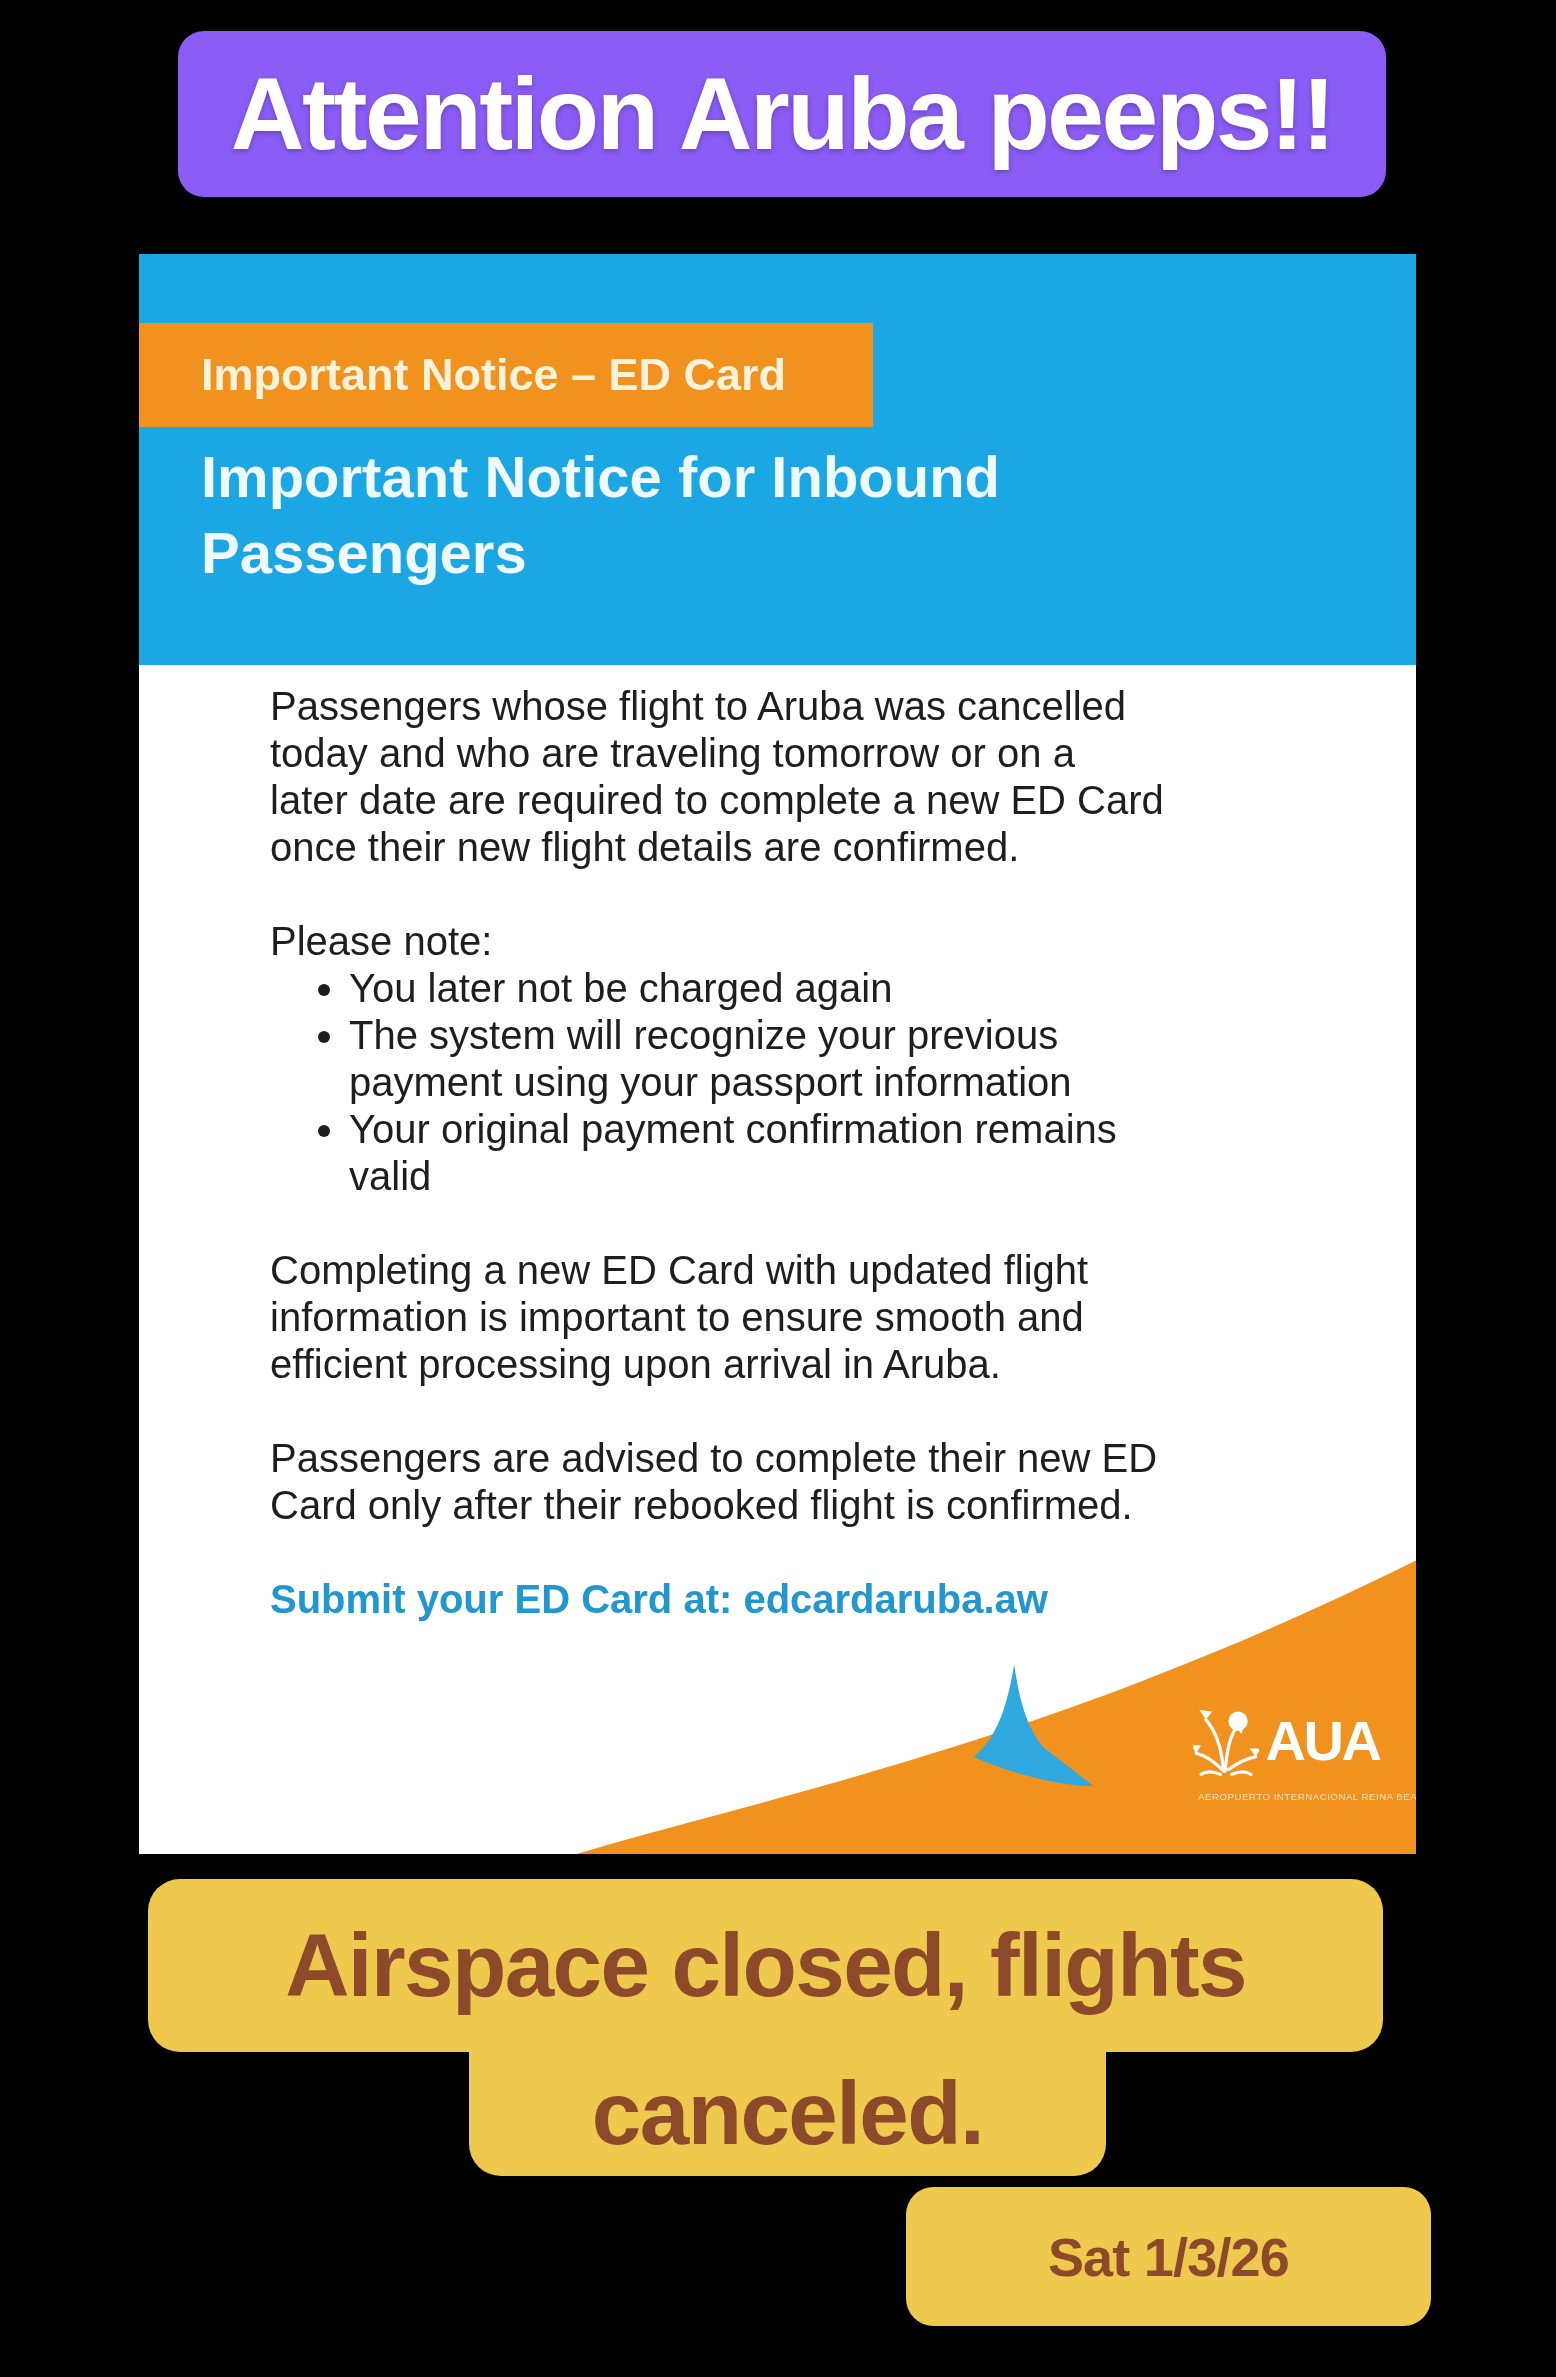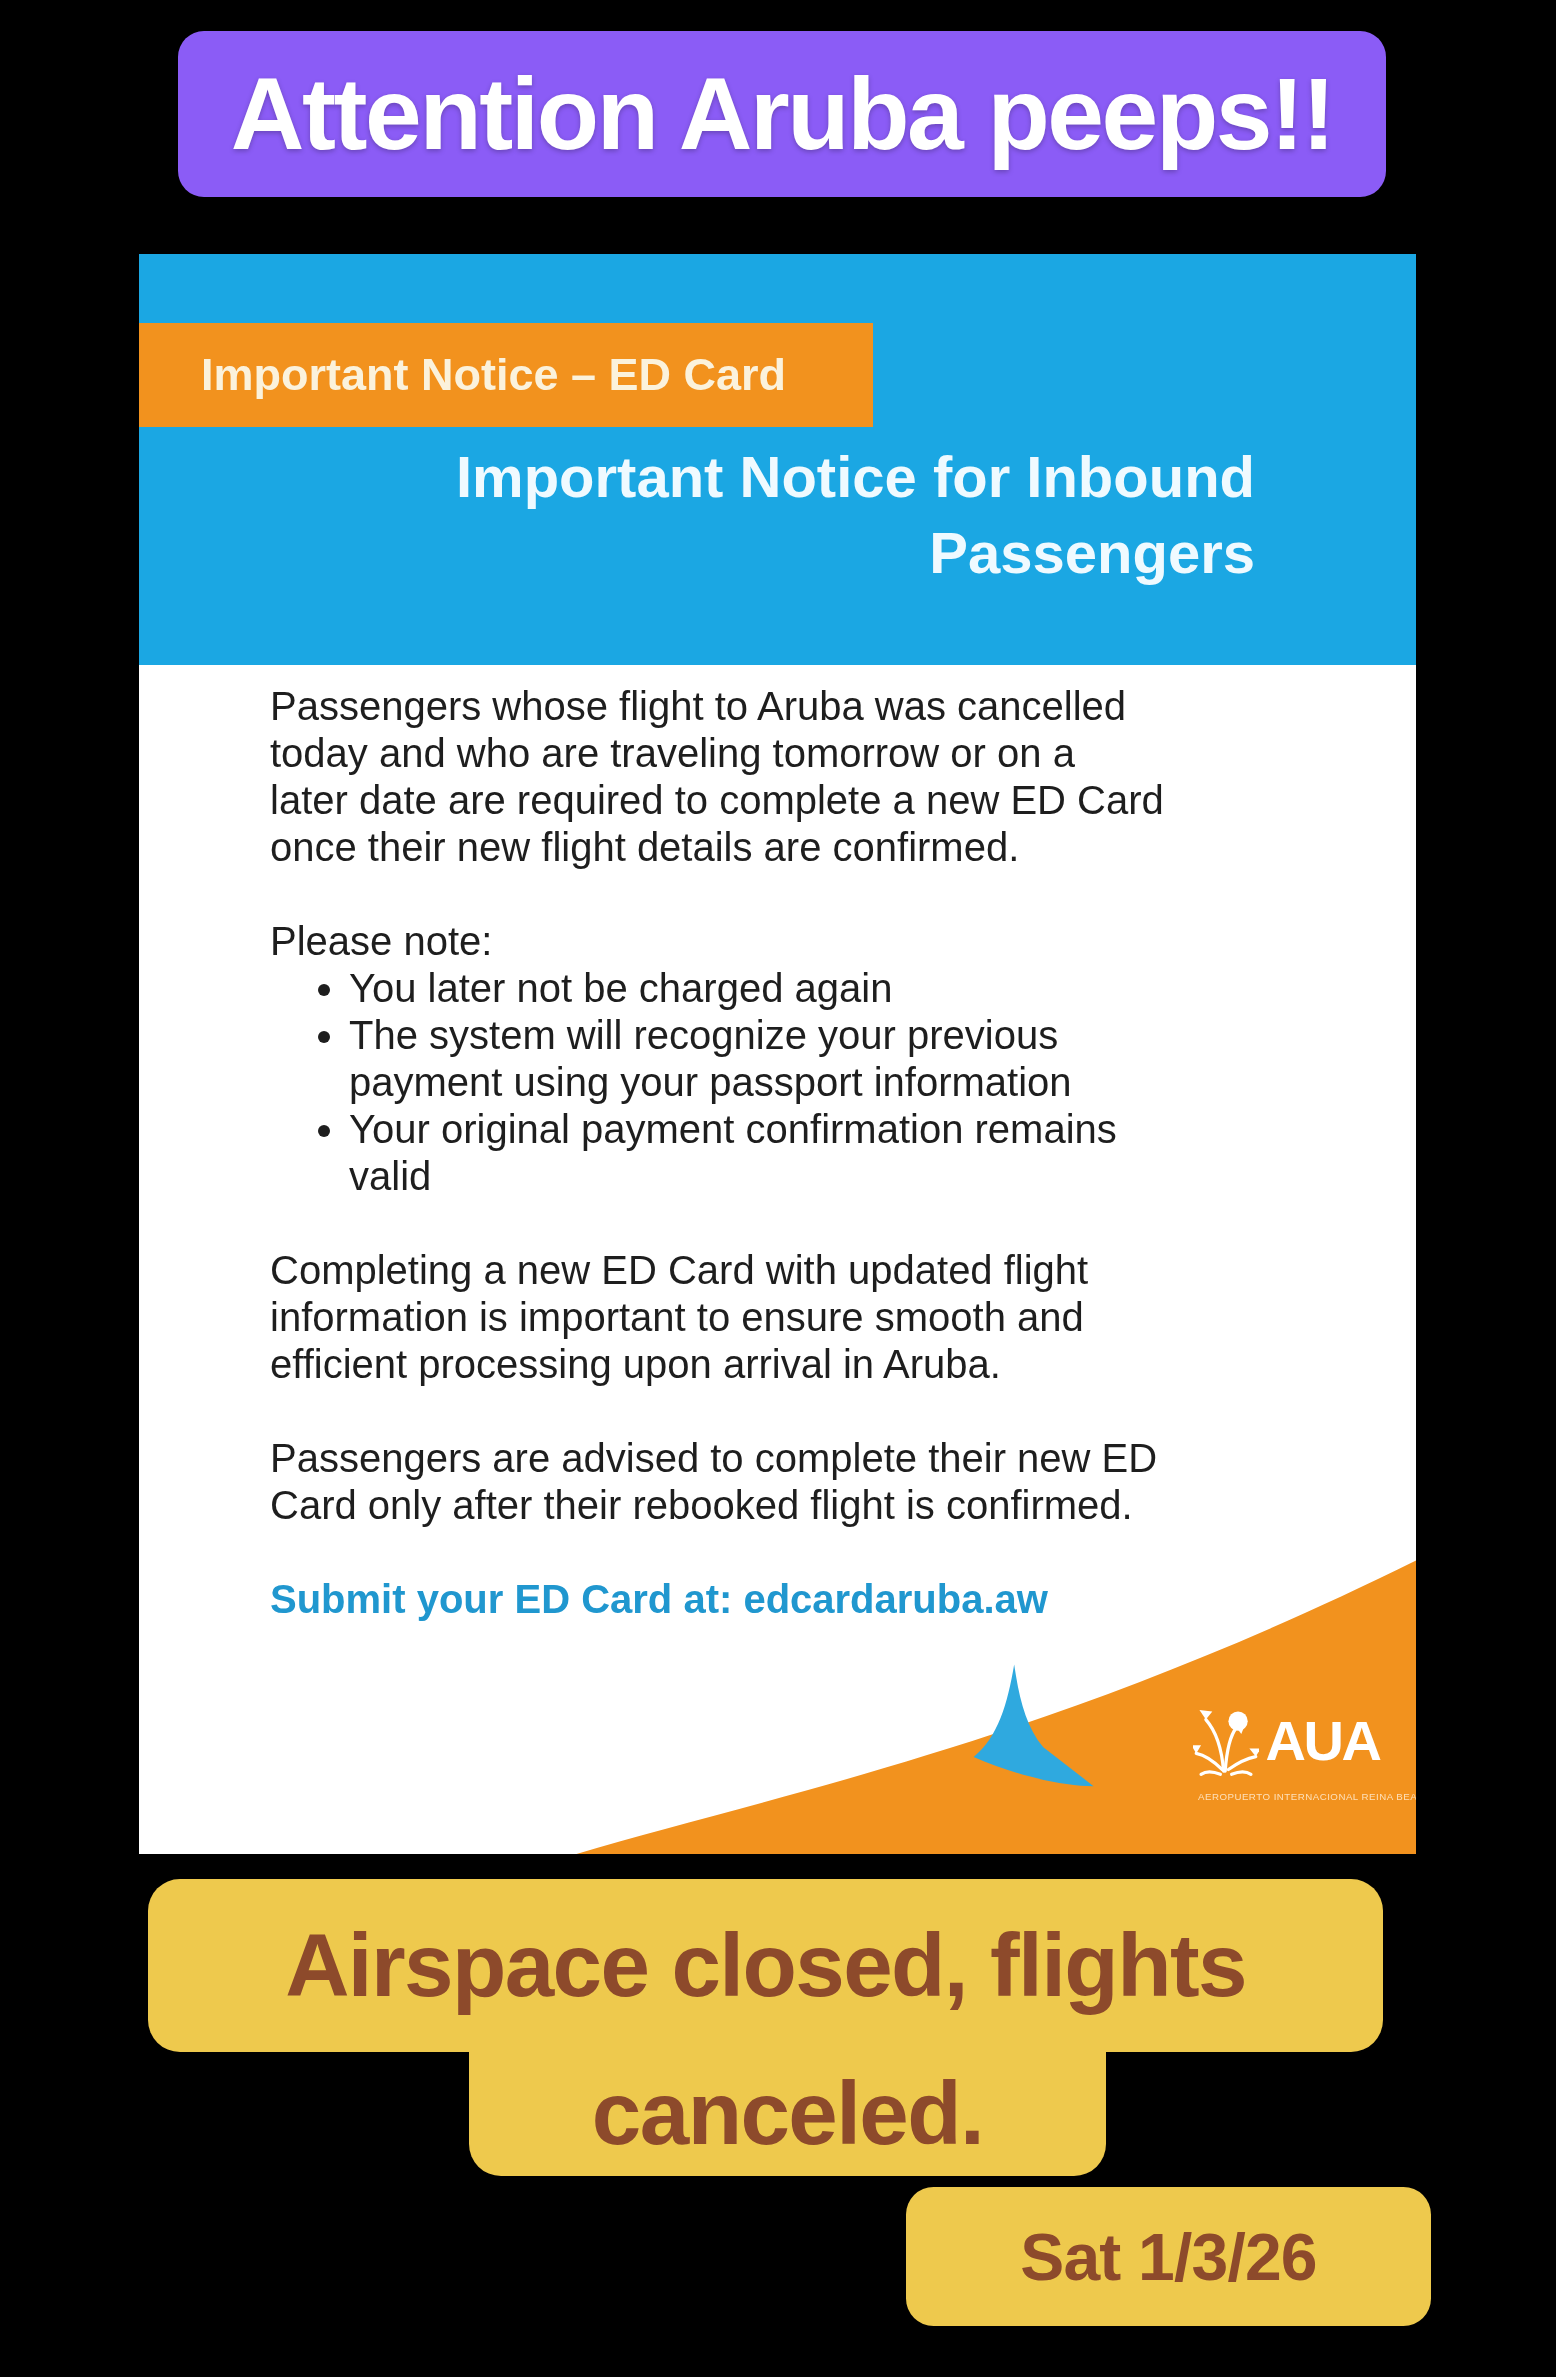--- a/index.html
+++ b/index.html
@@ -23,21 +23,21 @@
     background:#fff;overflow:hidden;
   }
   .card-header{position:absolute;left:0;top:0;width:100%;height:411px;background:#1BA7E3;}
   .card-tag{
     position:absolute;left:0;top:69px;width:734px;height:104px;background:#F2921E;
     display:flex;align-items:center;padding-left:62px;box-sizing:border-box;
   }
   .card-tag span{color:#FBF2DC;font-size:45px;font-weight:700;letter-spacing:0;}
   .card-title{
     position:absolute;left:62px;top:185px;width:1054px;
-    color:#EFFAFF;font-size:58px;font-weight:700;line-height:76px;white-space:pre-line;text-align:right;
+    color:#EFFAFF;font-size:58px;font-weight:700;line-height:76px;white-space:pre-line;
   }
   .card-body{
     position:absolute;left:131px;top:411px;width:1111px;padding-top:18px;
     color:#1E1E1E;font-size:40px;line-height:47px;
   }
   .card-body p{margin:0 0 47px 0;white-space:pre-line;}
   .card-body p.note-label{margin-bottom:0;}
   .card-body ul{margin:0 0 47px 0;padding-left:79px;list-style:disc outside;}
   .card-body li{white-space:pre-line;}
   .link-line{color:#2097CF;font-weight:700;}
@@ -61,21 +61,21 @@
     position:absolute;left:469px;top:2050px;width:637px;height:126px;
     background:#EEC94D;border-radius:0 0 32px 32px;
     display:flex;align-items:center;justify-content:center;
   }
   .caption-text{color:#8D4A2B;font-size:89px;font-weight:700;letter-spacing:-1.6px;white-space:nowrap;}
   .date-badge{
     position:absolute;left:906px;top:2187px;width:525px;height:139px;
     background:#EEC94D;border-radius:27.6px;
     display:flex;align-items:center;justify-content:center;
   }
-  .date-badge span{color:#8D4A2B;font-size:66px;font-weight:700;letter-spacing:-0.8px;white-space:nowrap;}
+  .date-badge span{color:#8D4A2B;font-size:54px;font-weight:700;letter-spacing:-0.8px;white-space:nowrap;}
 </style>
 </head>
 <body>
 
 <div class="stage">
 
   <div class="top-banner">
     <span>Attention Aruba peeps!!</span>
   </div>
 

